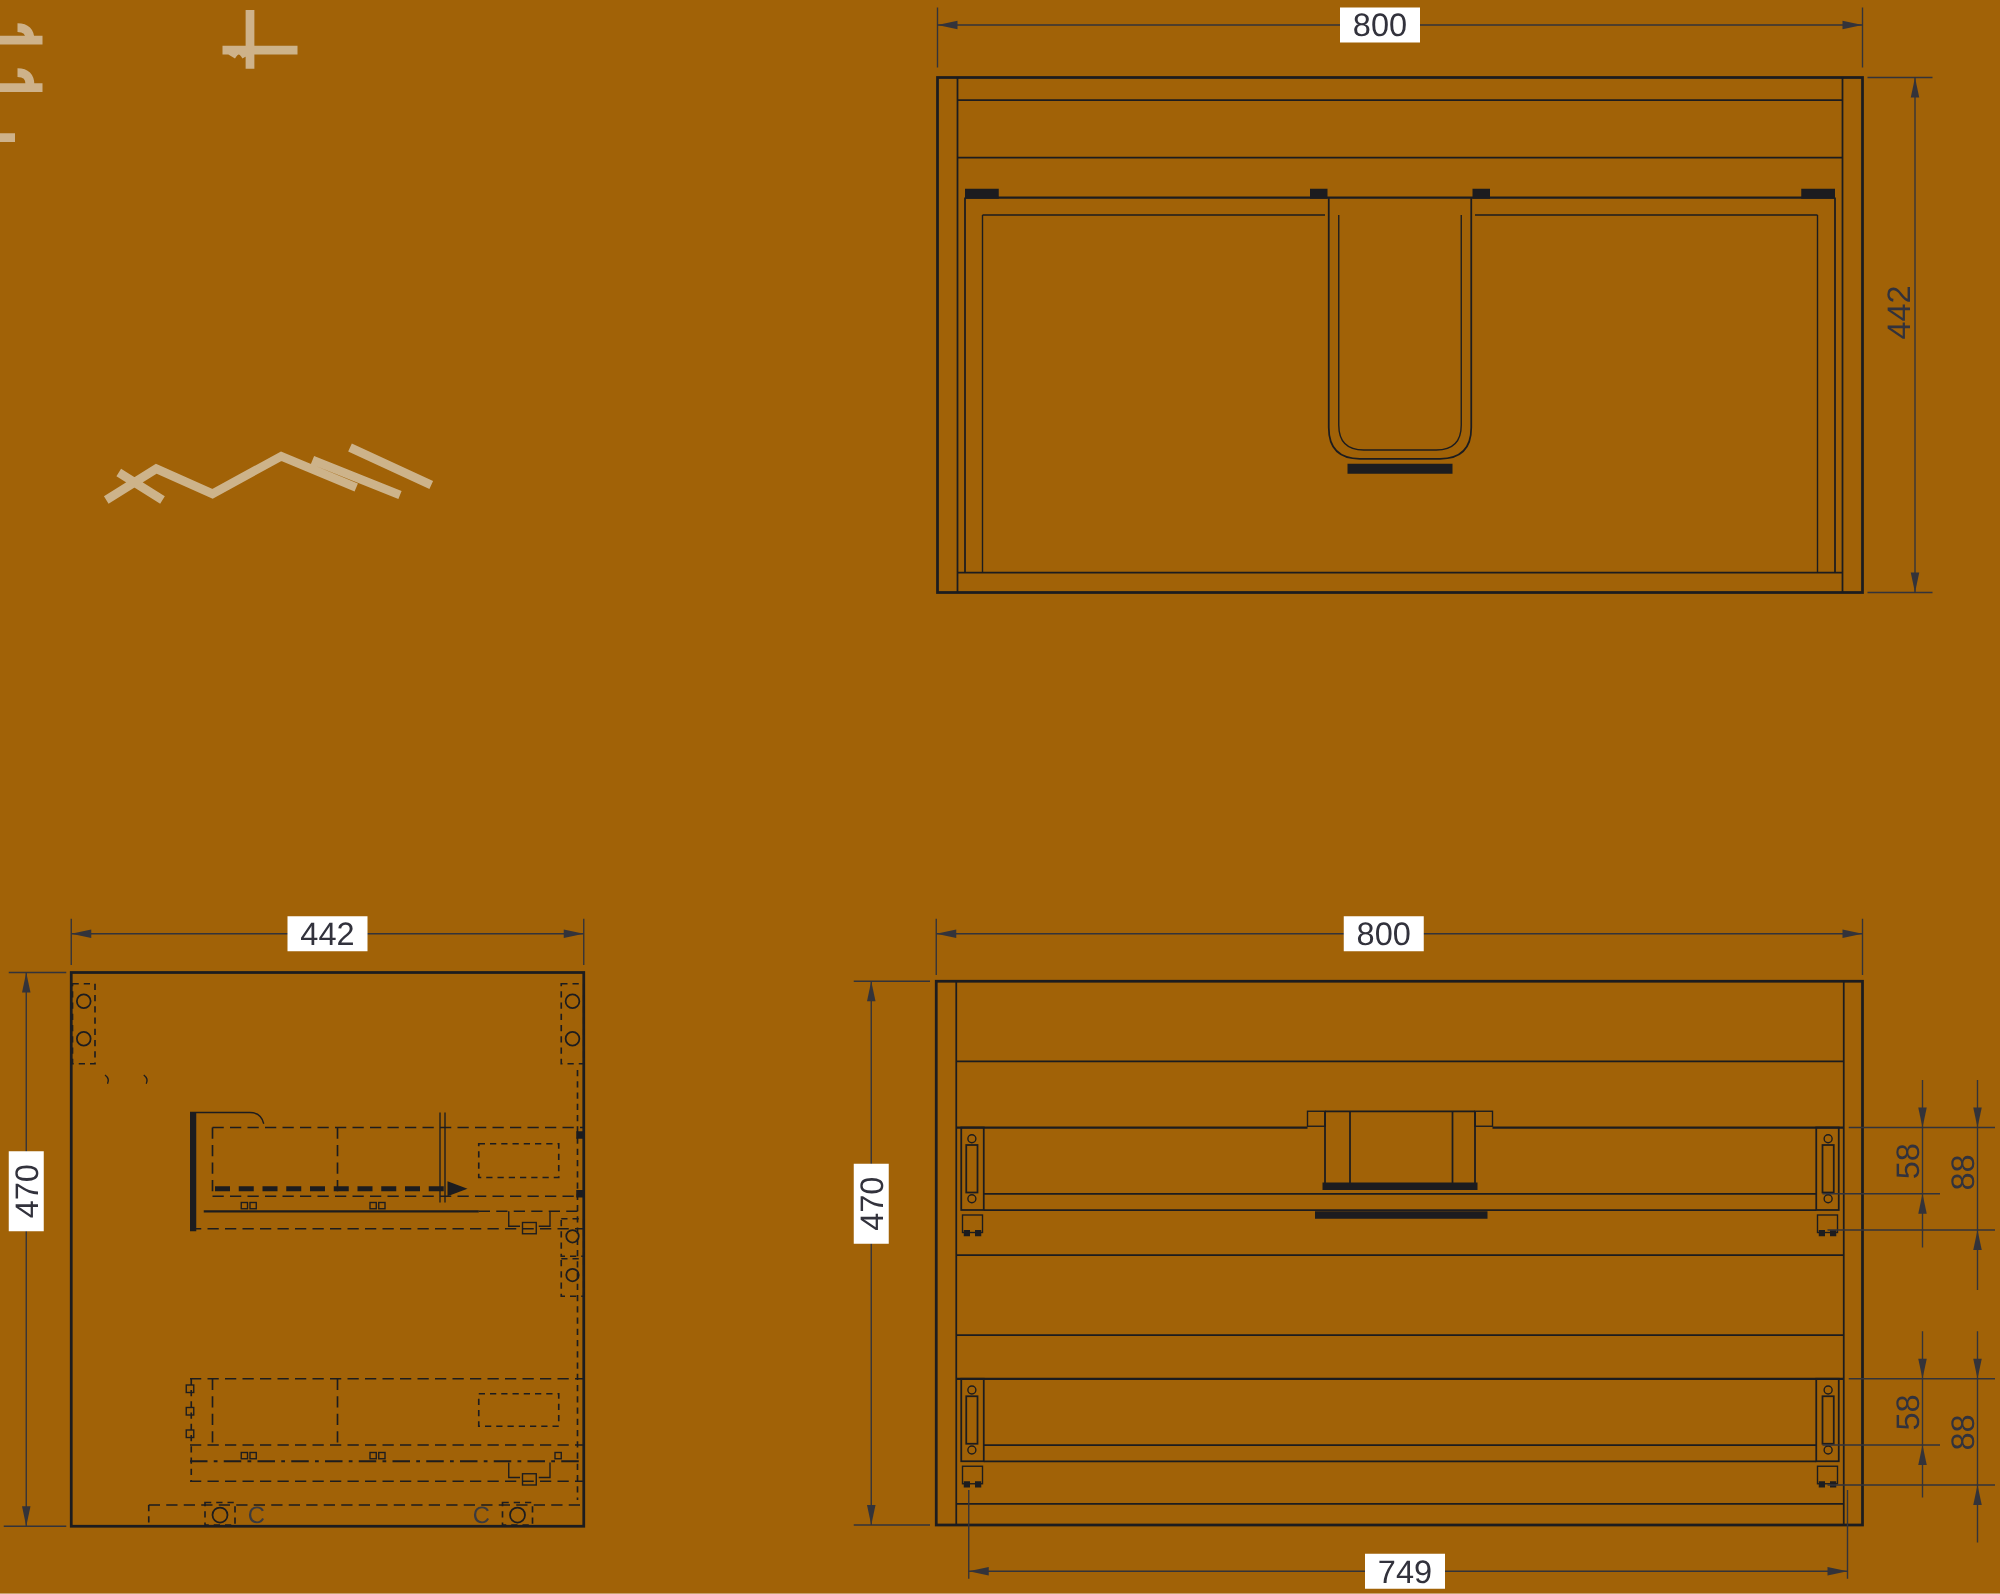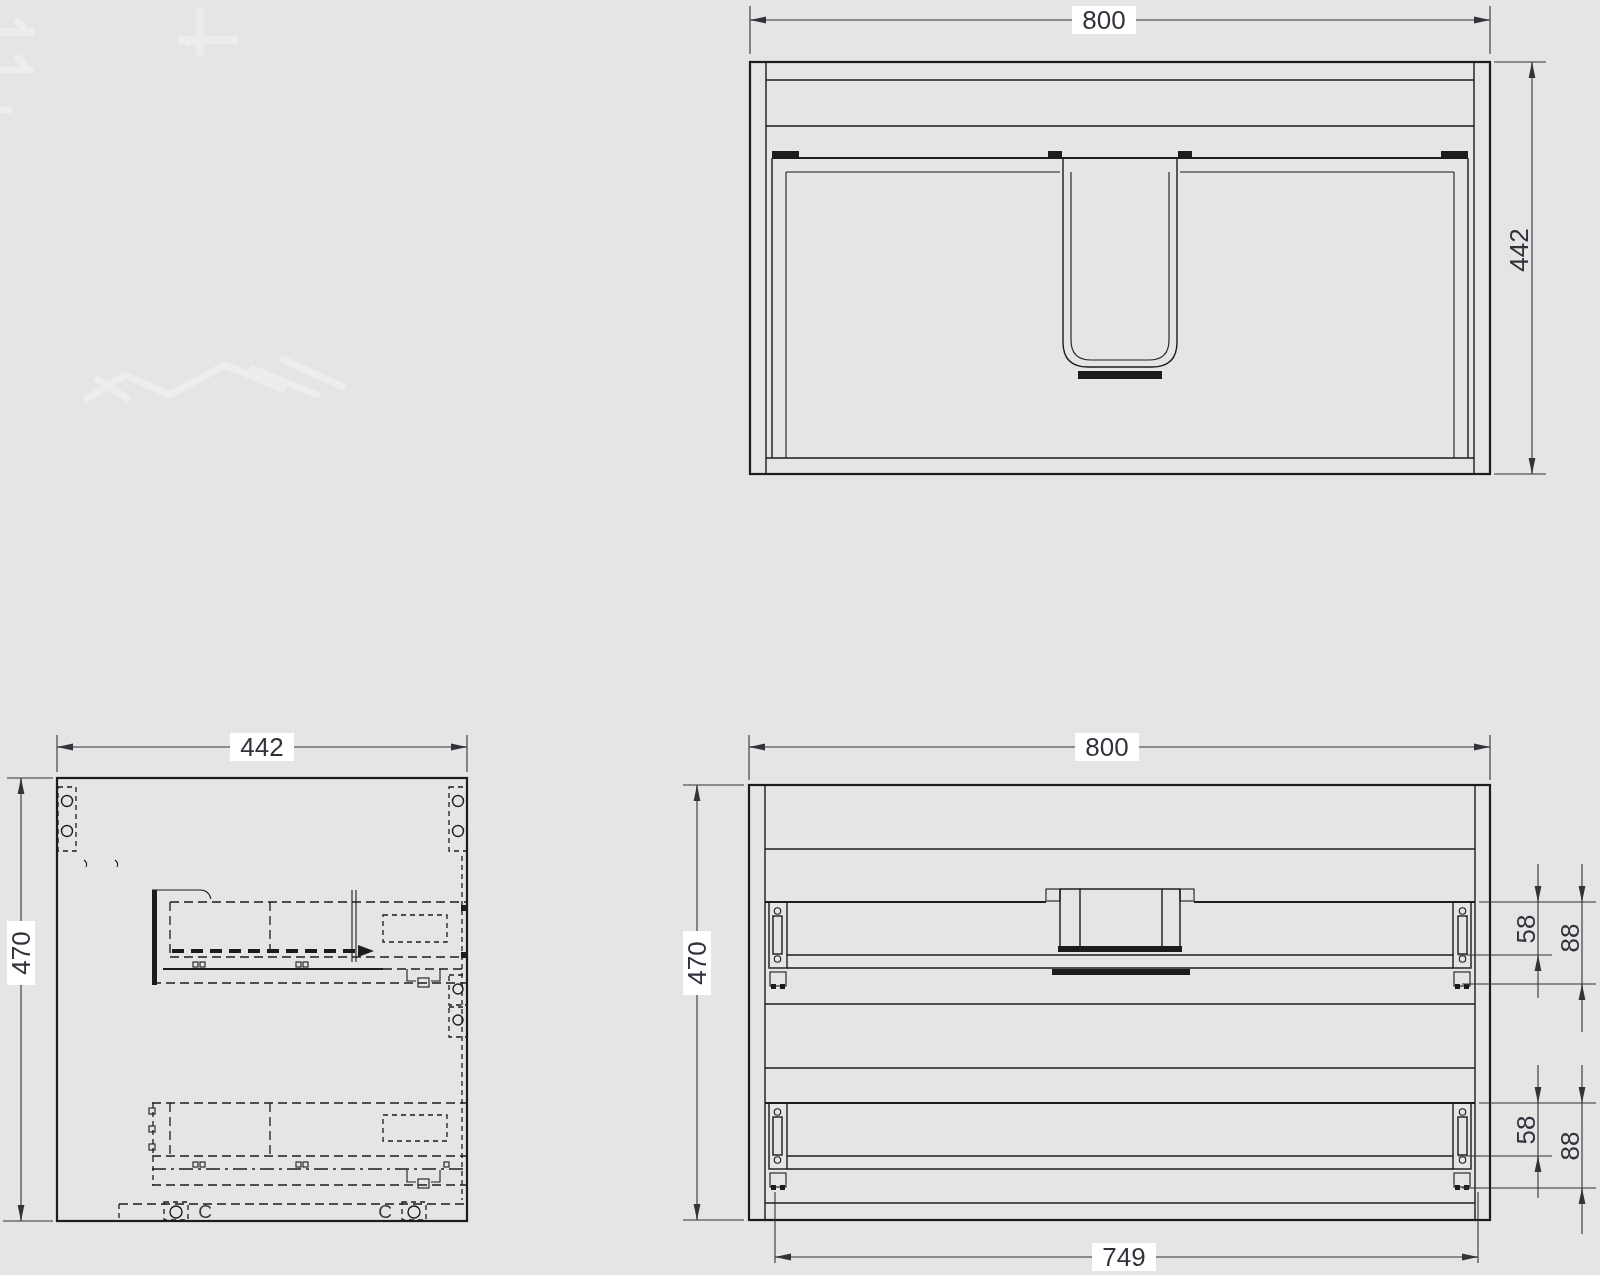--- a/index.html
+++ b/index.html
@@ -1,17 +1,17 @@
 <!DOCTYPE html>
 <html><head>
 <meta charset="utf-8">
 <title>Drawing</title>
 <style>
   html,body{margin:0;padding:0;background:#ffffff;}
-  .page{width:1600px;height:1275px;background:#e5e5e5;position:relative;overflow:hidden;}
+  .page{width:1600px;height:1275px;background:#a16207;position:relative;overflow:hidden;}
   svg{display:block;}
   
   .ln{stroke:#1c1c1f;fill:none;stroke-width:1.4;}
   .s2{stroke-width:2.2;}
   .s18{stroke-width:1.8;}
   .s1{stroke-width:1.1;}
   .fl{fill:#1c1c1f;stroke:none;}
   .d1{stroke-dasharray:9 5;stroke-width:1.3;}
   .d2{stroke-dasharray:5 4;stroke-width:1.3;}
   .dbold{stroke-width:4;stroke-dasharray:12 7;}

